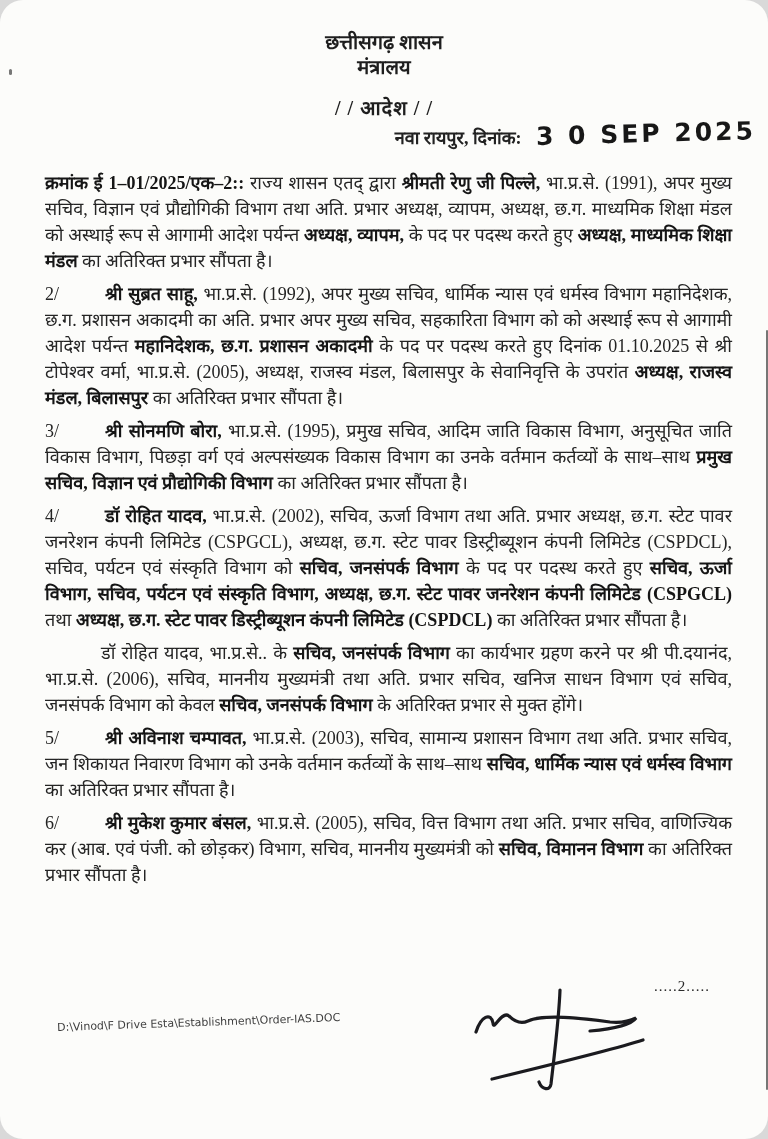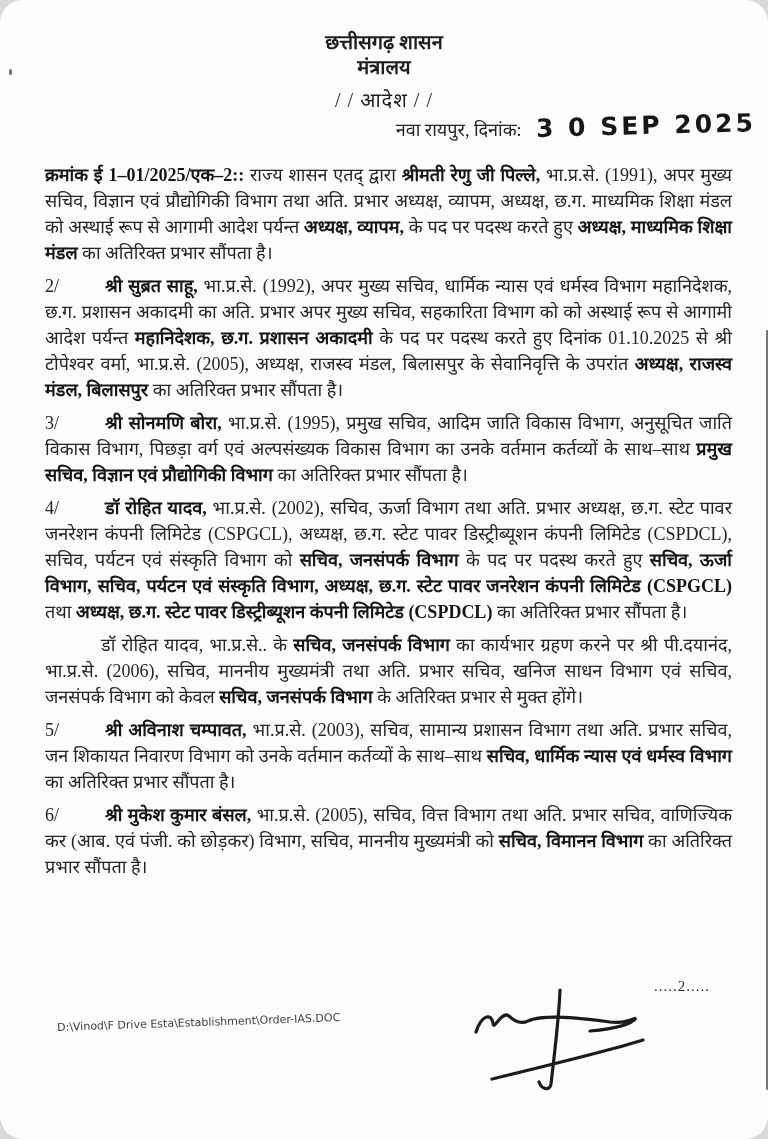--- a/index.html
+++ b/index.html
@@ -8,23 +8,23 @@
     width:768px; height:1139px;
     margin:0 auto;
     background:#fcfcfa;
     overflow:hidden;
     font-family:"Liberation Serif","DejaVu Serif",serif;
     color:#222;
     border-radius:23px;
   }
   .header { padding-top:30px; text-align:center; line-height:25px; font-size:20px; font-weight:bold; color:#1e1e1e; }
   .header .addr { display:inline-block; border-bottom:2px solid #2a2a2a; padding-bottom:1px; }
-  .order-title { margin-top:8px; font-size:20px; font-weight:normal; letter-spacing:1px; }
+  .order-title { margin-top:16px; font-size:20px; font-weight:bold; letter-spacing:1px; }
   .dateline { text-align:right; padding-right:12px; margin-top:0px; font-size:18px; white-space:nowrap; }
-  .dateline .place { font-weight:normal; color:#222; }
+  .dateline .place { font-weight:bold; color:#222; }
   .date-stamp {
     display:inline-block;
     font-family:"DejaVu Sans",sans-serif;
     font-weight:bold; font-size:25px; letter-spacing:3px;
     color:#171717;
     transform:rotate(-1.5deg);
     position:relative; top:-2px; margin-left:10px;
   }
   .doc-body {
     margin:20px 36px 0 45px;

